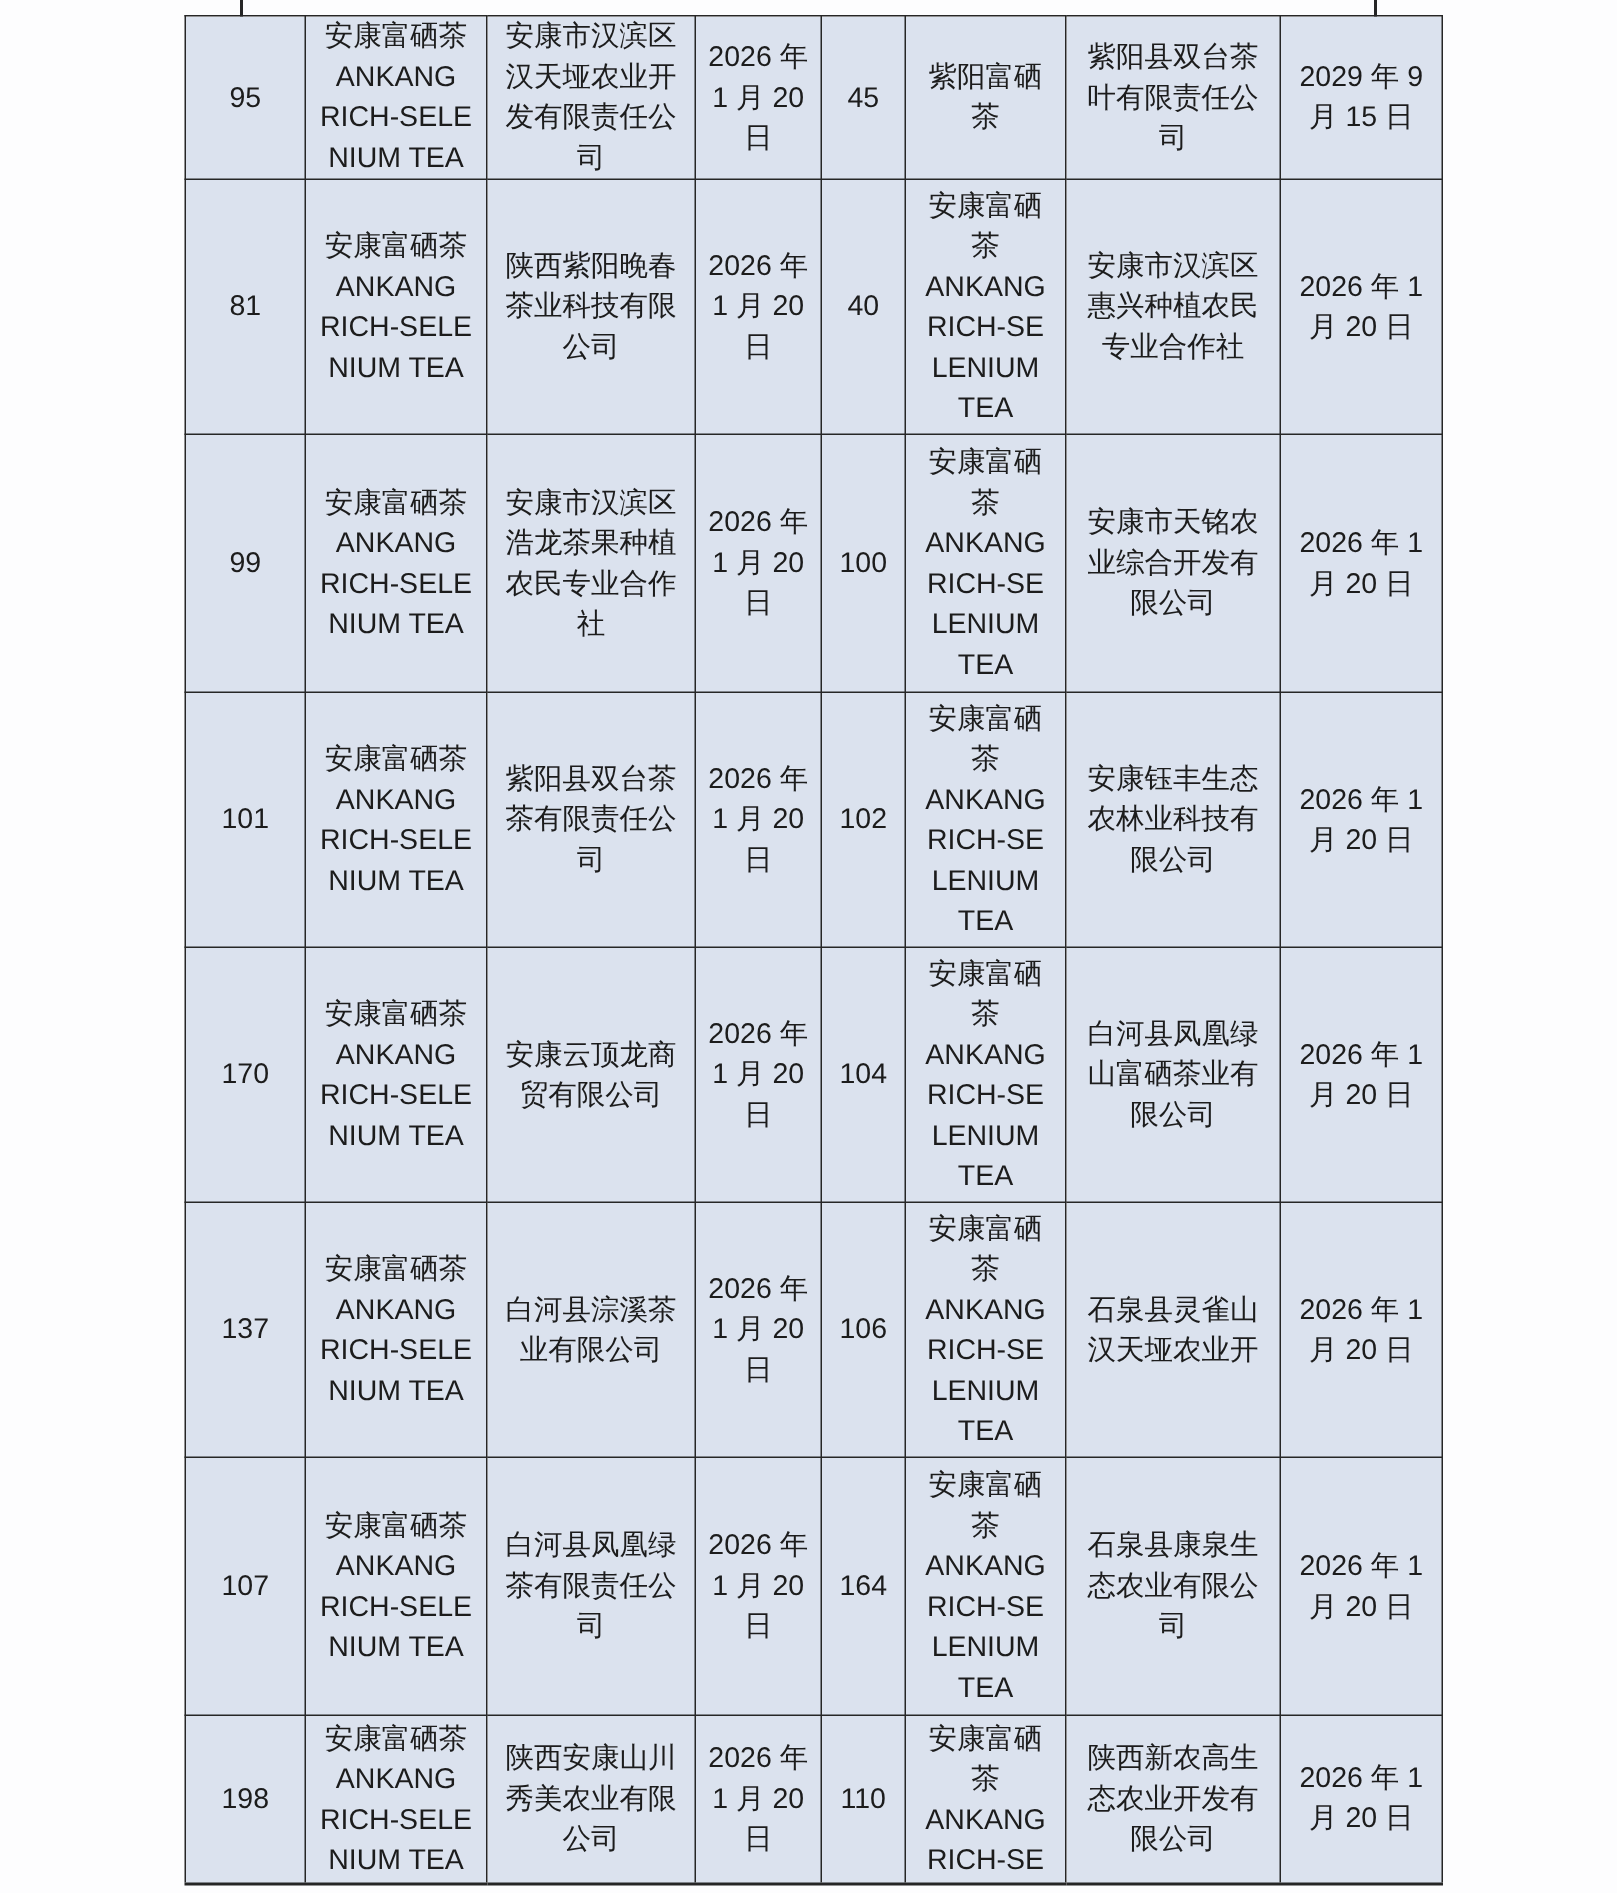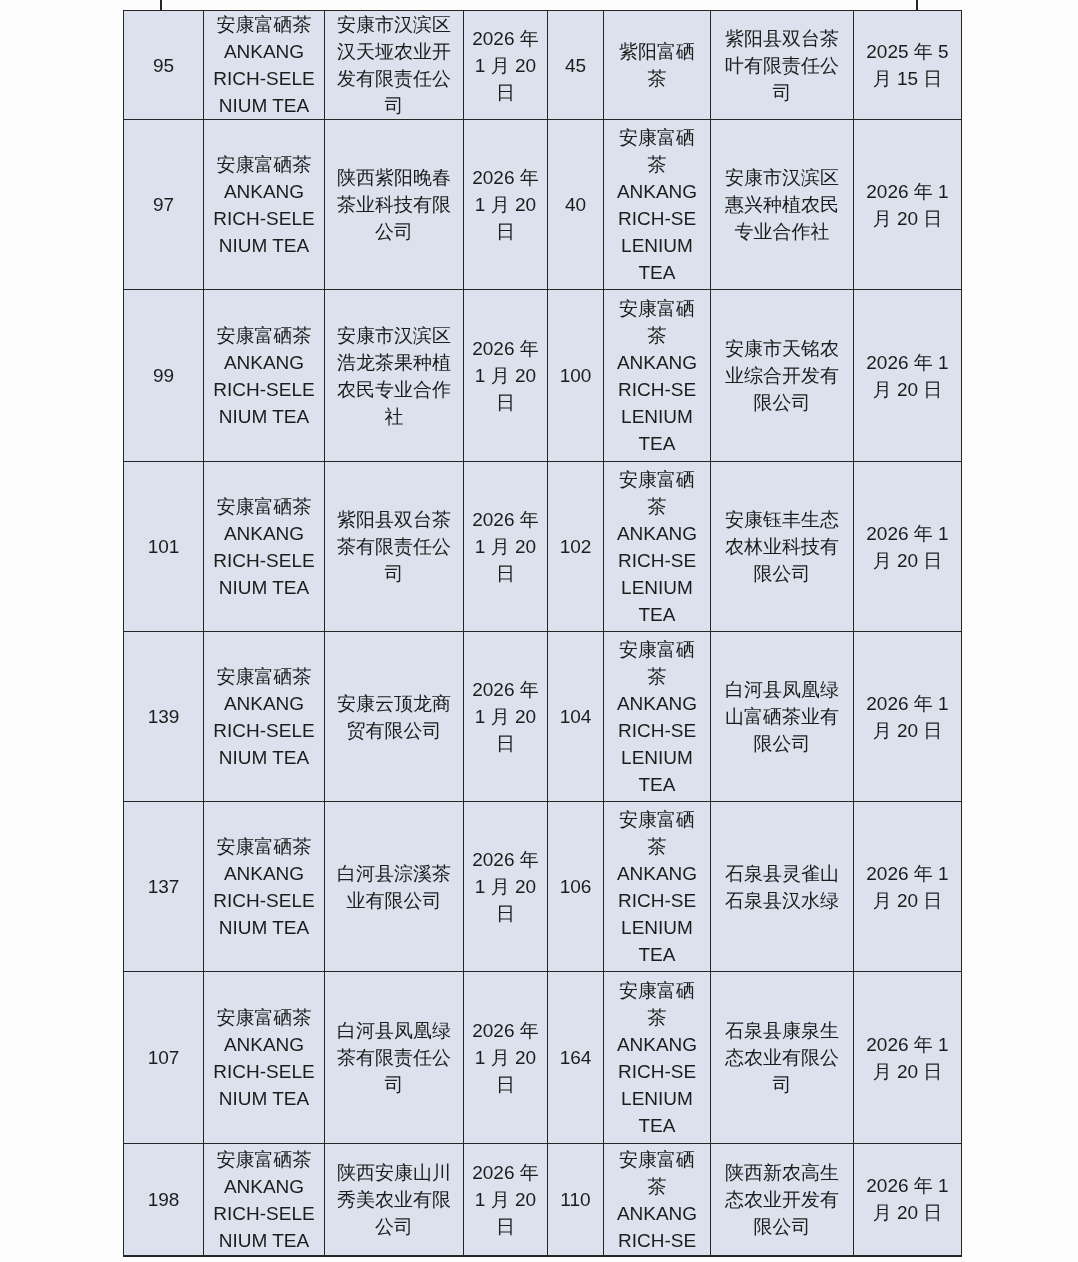--- a/index.html
+++ b/index.html
@@ -92,25 +92,25 @@
 司</td>
           <td class="date left">2026 年
 1 月 20
 日</td>
           <td class="no right">45</td>
           <td class="brand right">紫阳富硒
 茶</td>
           <td class="company right">紫阳县双台茶
 叶有限责任公
 司</td>
-          <td class="date right">2025 年 5
+          <td class="date right">2029 年 9
 月 15 日</td>
         </tr>
         <tr>
-          <td class="no left">97</td>
+          <td class="no left">81</td>
           <td class="brand left">安康富硒茶
 ANKANG
 RICH-SELE
 NIUM TEA</td>
           <td class="company left">陕西紫阳晚春
 茶业科技有限
 公司</td>
           <td class="date left">2026 年
 1 月 20
 日</td>
@@ -172,21 +172,21 @@
 RICH-SE
 LENIUM
 TEA</td>
           <td class="company right">安康钰丰生态
 农林业科技有
 限公司</td>
           <td class="date right">2026 年 1
 月 20 日</td>
         </tr>
         <tr>
-          <td class="no left">139</td>
+          <td class="no left">170</td>
           <td class="brand left">安康富硒茶
 ANKANG
 RICH-SELE
 NIUM TEA</td>
           <td class="company left">安康云顶龙商
 贸有限公司</td>
           <td class="date left">2026 年
 1 月 20
 日</td>
           <td class="no right">104</td>
@@ -214,21 +214,21 @@
 1 月 20
 日</td>
           <td class="no right">106</td>
           <td class="brand right">安康富硒
 茶
 ANKANG
 RICH-SE
 LENIUM
 TEA</td>
           <td class="company right">石泉县灵雀山
-石泉县汉水绿</td>
+汉天垭农业开</td>
           <td class="date right">2026 年 1
 月 20 日</td>
         </tr>
         <tr>
           <td class="no left">107</td>
           <td class="brand left">安康富硒茶
 ANKANG
 RICH-SELE
 NIUM TEA</td>
           <td class="company left">白河县凤凰绿

